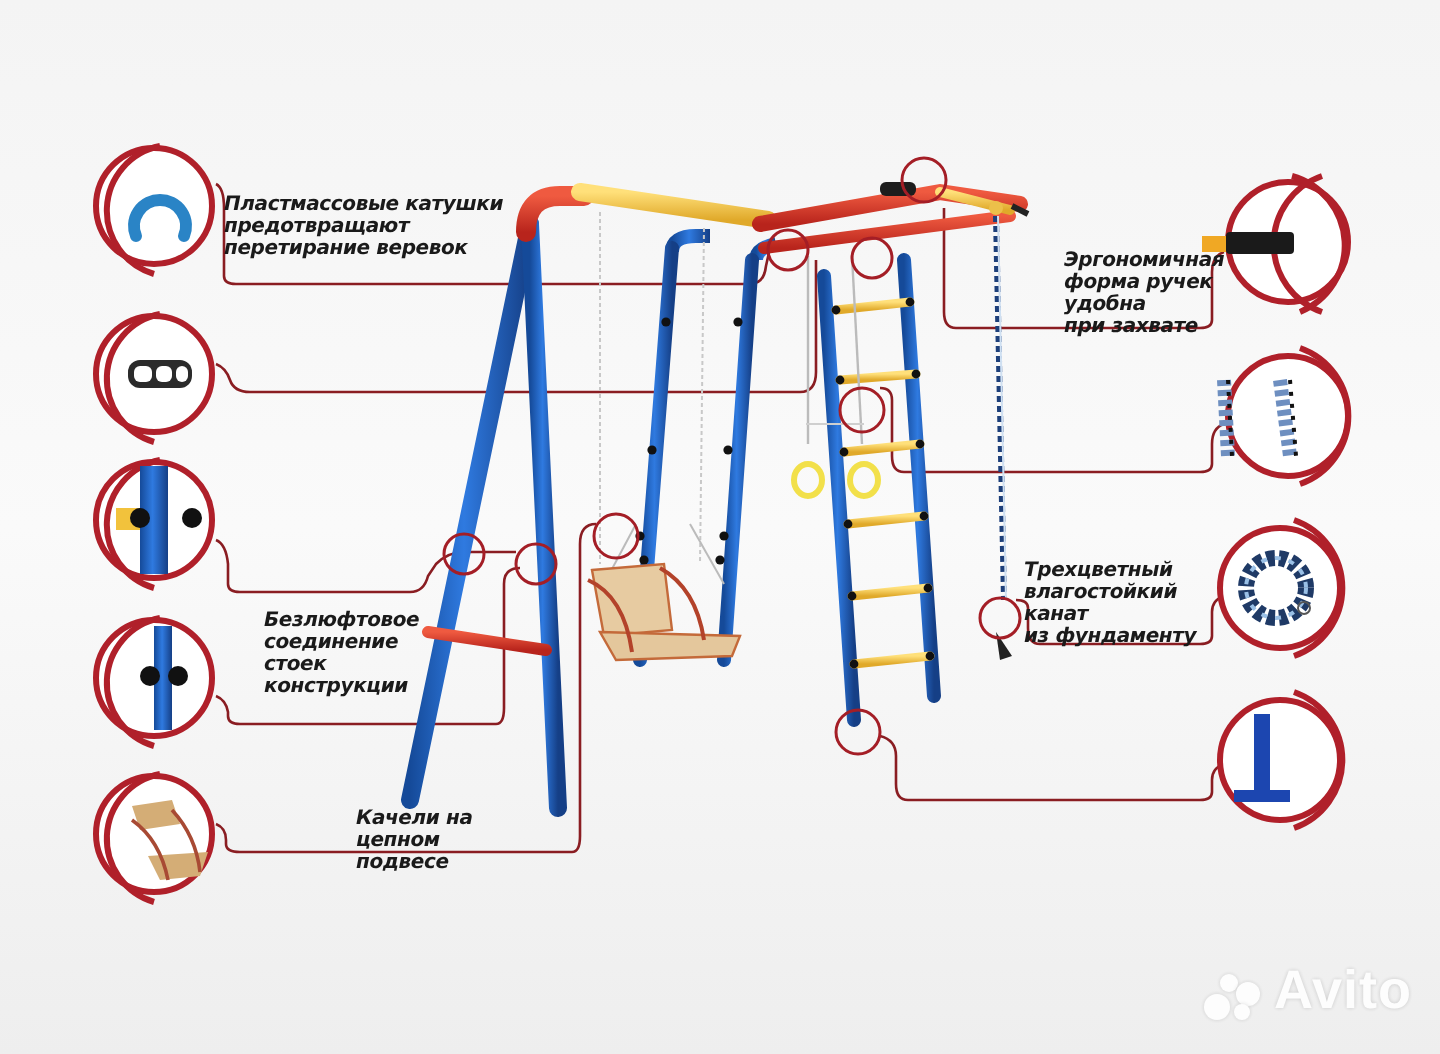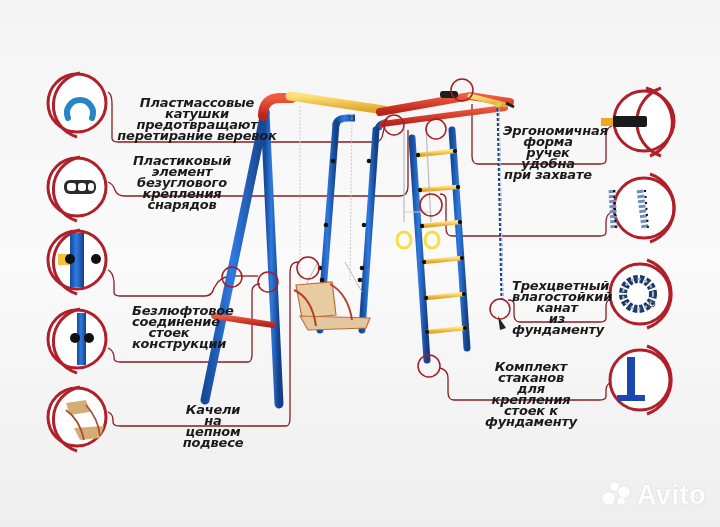--- a/index.html
+++ b/index.html
@@ -1,19 +1,19 @@
 <!DOCTYPE html>
 <html><head>
 <meta charset="utf-8">
 <style>
   html,body{margin:0;padding:0;}
   body{width:720px;height:527px;overflow:hidden;background:linear-gradient(180deg,#f4f4f4 0%,#fafafa 50%,#eeeeee 100%);font-family:"Liberation Sans",sans-serif;position:relative;}
   #stage{position:absolute;left:0;top:0;width:720px;height:527px;}
-  .label{position:absolute;font-family:"DejaVu Sans",sans-serif;font-style:italic;font-weight:bold;font-size:13px;line-height:11px;color:#1a1a1a;text-align:center;white-space:pre-line;letter-spacing:-0.2px;}
-  .watermark{position:absolute;right:14px;bottom:16px;display:flex;align-items:flex-start;gap:5px;opacity:0.9;}
+  .label{position:absolute;font-family:"DejaVu Sans",sans-serif;font-style:italic;font-weight:bold;font-size:10px;line-height:11px;color:#1a1a1a;white-space:pre-line;letter-spacing:-0.2px;}
+  .watermark{position:absolute;right:14px;bottom:16px;display:flex;align-items:flex-end;gap:5px;opacity:0.9;}
   .watermark .dots{position:relative;width:30px;height:26px;}
   .watermark .dots span{position:absolute;border-radius:50%;background:#fff;box-shadow:0 0 2px rgba(0,0,0,0.15);}
   .watermark .txt{font-family:"Liberation Sans",sans-serif;font-weight:bold;font-size:27px;color:#fff;text-shadow:0 0 2px rgba(0,0,0,0.18);letter-spacing:0.5px;}
 </style>
 </head>
 <body>
 
 <div id="stage">
 
 <svg width="720" height="527" viewBox="0 0 720 527" style="position:absolute;left:0;top:0">
@@ -242,39 +242,33 @@
       <path d="M647,346 A36,36 0 0 1 647,414" stroke="#b0202a" stroke-width="3" fill="none"></path>
       <rect x="627" y="357" width="8" height="40" fill="#1c46b0"></rect>
       <rect x="617" y="395" width="28" height="6" fill="#1c46b0"></rect>
     </g>
   </g>
 </svg>
 
 <div class="label" style="left:112px;top:97px;width:170px;">Пластмассовые катушки
 предотвращают
 перетирание веревок</div>
-<div class="label" style="left:118px;top:155px;width:128px;">Пластиковый элемент
-безуглового крепления
-снарядов</div>
 <div class="label" style="left:132px;top:305px;width:74px;">Безлюфтовое
 соединение
 стоек
 конструкции</div>
 <div class="label" style="left:178px;top:404px;width:70px;">Качели на
 цепном подвесе</div>
 
-<div class="label" style="left:503px;top:125px;width:90px;">Эргономичная
+<div class="label" style="left:532px;top:125px;width:90px;">Эргономичная
 форма ручек удобна
 при захвате</div>
 <div class="label" style="left:512px;top:280px;width:90px;">Трехцветный
 влагостойкий канат
 из фундаменту</div>
-<div class="label" style="left:476px;top:361px;width:110px;">Комплект стаканов
-для крепления
-стоек к фундаменту</div>
 
 <div class="watermark">
   <div class="dots">
     <span style="left:0;top:12px;width:13px;height:13px;"></span>
     <span style="left:8px;top:2px;width:9px;height:9px;"></span>
     <span style="left:16px;top:6px;width:12px;height:12px;"></span>
     <span style="left:15px;top:17px;width:8px;height:8px;"></span>
   </div>
   <span class="txt">Avito</span>
 </div>

